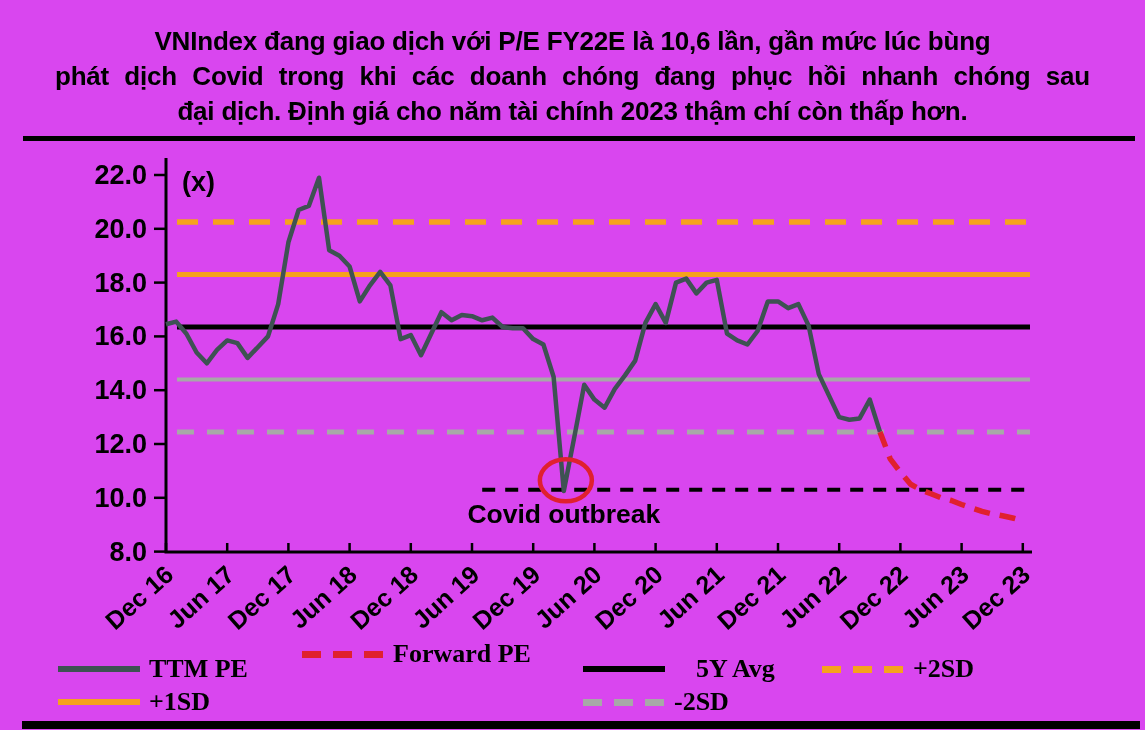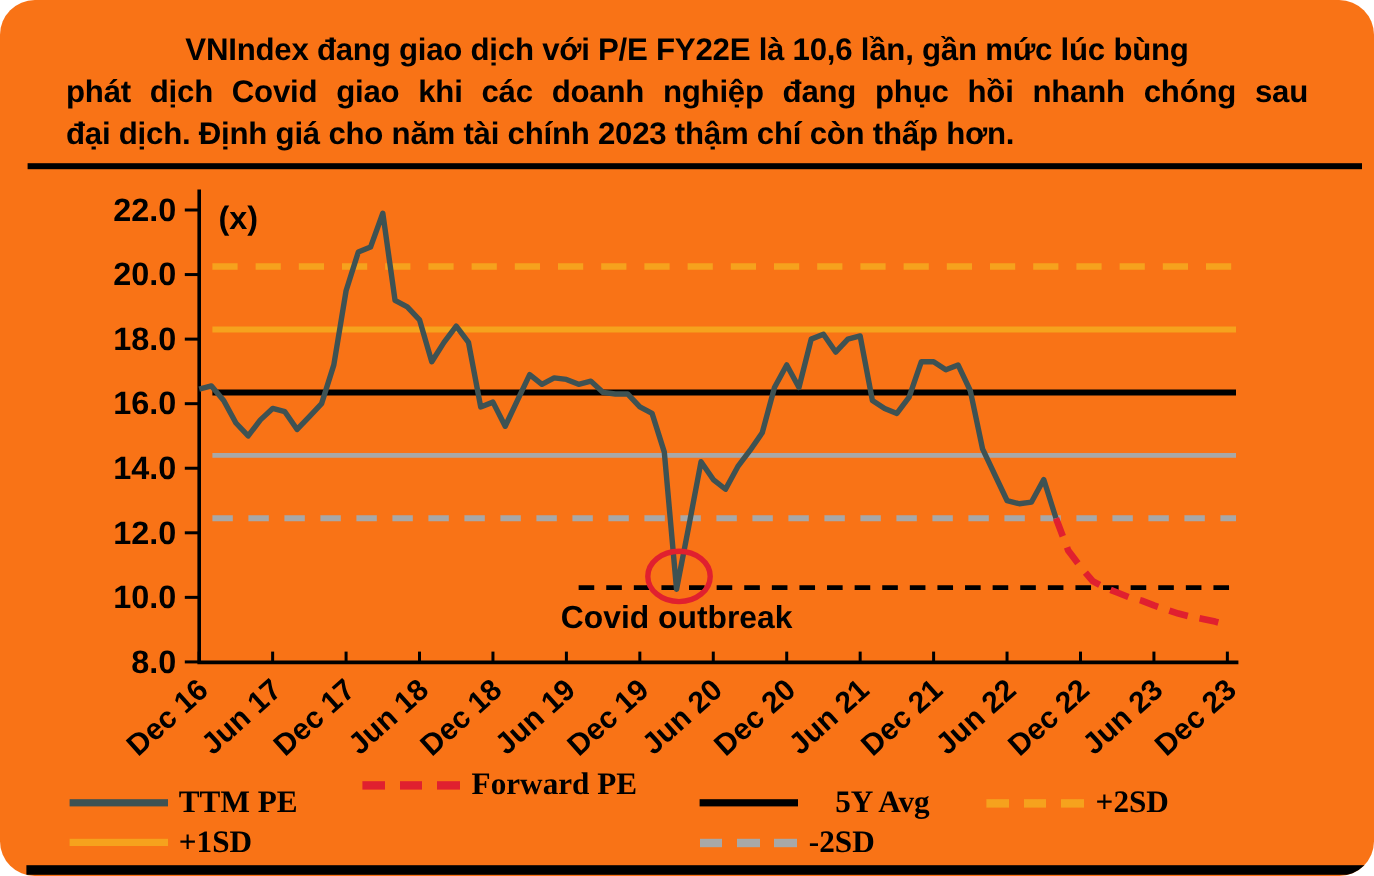--- a/index.html
+++ b/index.html
@@ -1,38 +1,38 @@
 <!DOCTYPE html>
 <html><head>
 <meta charset="utf-8">
 <style>
   html,body{margin:0;padding:0;background:#fff;}
   *{font-family:"Liberation Sans",sans-serif;box-sizing:border-box;}
-  .canvas{position:relative;width:1145px;height:730px;background:#f97316;overflow:hidden;border-radius:29px;}
+  .canvas{position:relative;width:1145px;height:730px;background:#d946ef;overflow:hidden;}
   .title-block{position:absolute;left:55px;top:24px;width:1035px;font-size:26px;font-weight:bold;color:#000;line-height:35px;letter-spacing:-0.2px;}
   .t-line1{text-align:center;}
   .t-line2{text-align:justify;text-align-last:justify;}
-  .t-line3{text-align:left;}
+  .t-line3{text-align:center;}
   .title-rule{position:absolute;left:23px;top:136px;width:1112px;height:5px;background:#000;}
   .bottom-rule{position:absolute;left:22px;top:721px;width:1118px;height:8px;background:#000;}
   svg.chart{position:absolute;left:0;top:0;}
   .legend{position:absolute;left:0;top:0;width:1145px;height:730px;pointer-events:none;}
   .legend-item{position:absolute;display:flex;align-items:center;height:30px;}
   .legend-swatch{width:82px;margin-right:9px;flex:0 0 82px;}
   .legend-label{font-size:26px;font-weight:bold;color:#000;white-space:nowrap;font-family:Liberation Serif, serif;}
   text{fill:#000;font-weight:bold;}
 </style>
 </head>
 <body>
 
 <div class="canvas">
 
   <div class="title-block">
     <div class="t-line1">VNIndex đang giao dịch với P/E FY22E là 10,6 lần, gần mức lúc bùng</div>
-    <div class="t-line2">phát dịch Covid giao khi các doanh nghiệp đang phục hồi nhanh chóng sau</div>
+    <div class="t-line2">phát dịch Covid trong khi các doanh chóng đang phục hồi nhanh chóng sau</div>
     <div class="t-line3">đại dịch. Định giá cho năm tài chính 2023 thậm chí còn thấp hơn.</div>
   </div>
 
   <div class="title-rule"></div>
 
   <svg class="chart" id="chart-svg" width="1145" height="730" viewBox="0 0 1145 730">
       <line x1="177" x2="1030" y1="222.075" y2="222.075" stroke="#F6A21D" stroke-width="5.5" stroke-dasharray="21 15"></line>
       <line x1="177" x2="1030" y1="274.53" y2="274.53" stroke="#F6A21D" stroke-width="5"></line>
       <line x1="177" x2="1030" y1="326.98499999999996" y2="326.98499999999996" stroke="#000000" stroke-width="5"></line>
       <line x1="177" x2="1030" y1="379.43999999999994" y2="379.43999999999994" stroke="#A8A8A8" stroke-width="4"></line>

